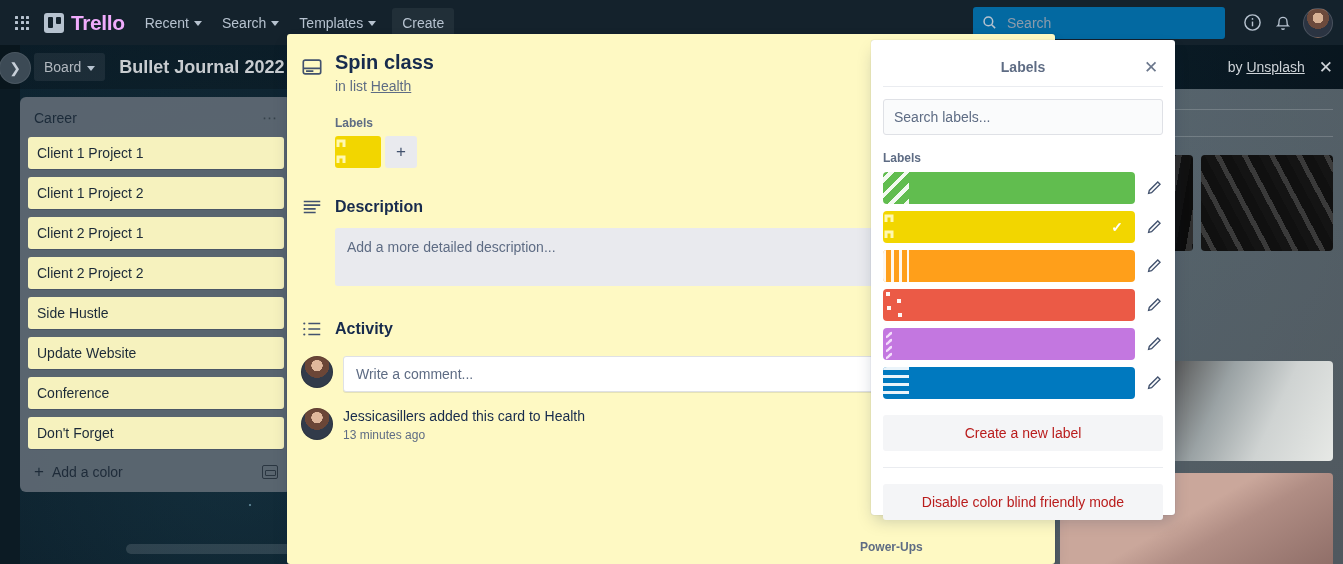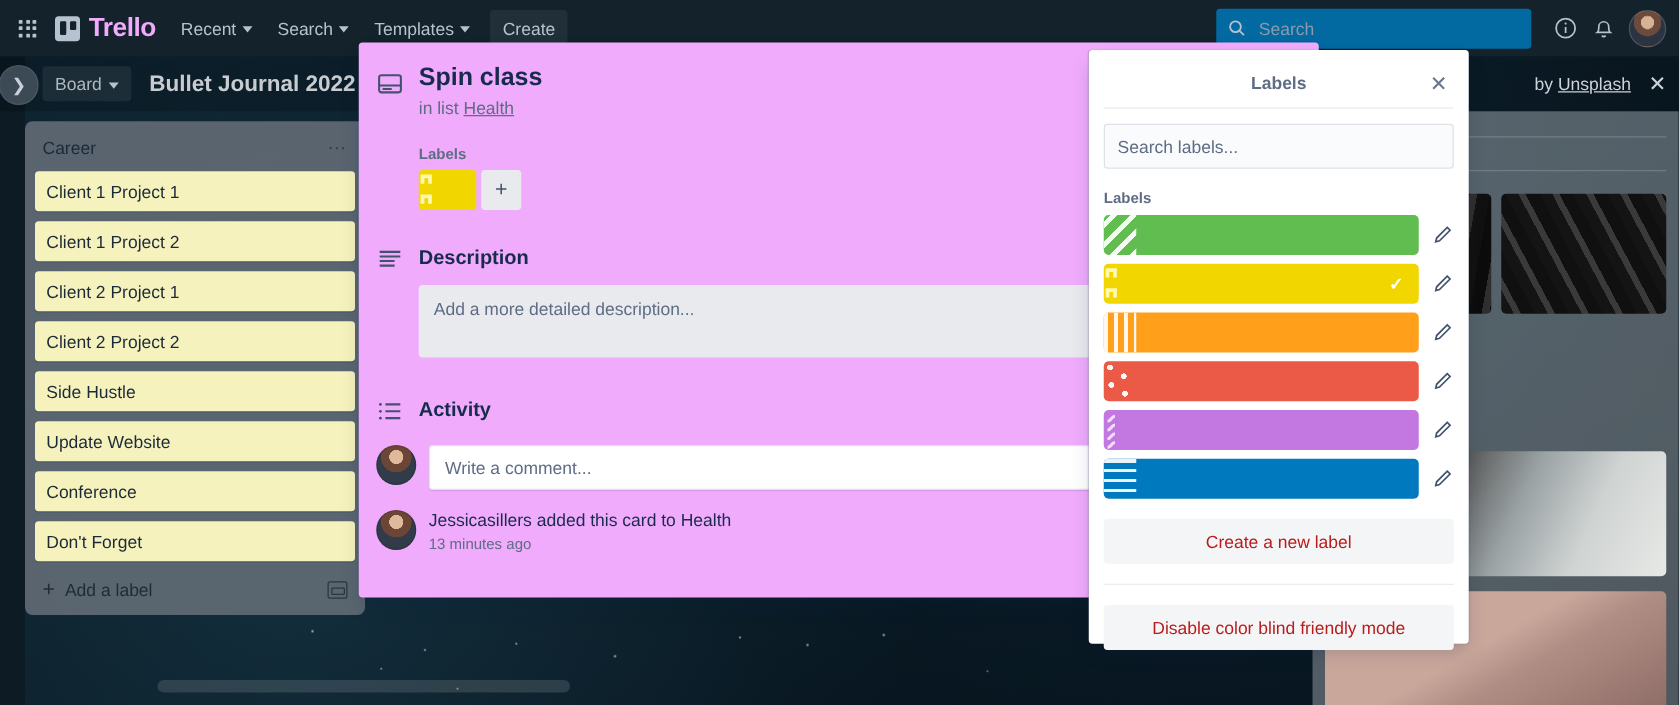--- a/index.html
+++ b/index.html
@@ -123,22 +123,22 @@
   .ph-row{display:flex; gap:8px; padding:0 10px; margin-top:13px;}
   .ph{height:96px; border-radius:4px; flex:1;}
   .ph.a{background:repeating-linear-gradient(100deg,#0c0c0c 0 10px,#2f2f2f 10px 16px,#111 16px 26px);}
   .ph.b{background:repeating-linear-gradient(62deg,#141414 0 9px,#3a3a3a 9px 14px,#101010 14px 24px);}
   .ph.c{background:linear-gradient(115deg,#2f3a3f 0 30%,#555 35%,#9aa2a4 55%,#cfd3d2 75%,#e7e9e6 100%);}
   .ph.d{background:linear-gradient(150deg,#caa79b 0 45%,#b08d84 60%,#8d6c66 100%);}
   .ph.wide{height:100px;}
 
   
   .modal{
-    position:absolute; left:287px; top:34px; width:768px; height:444px;
-    background:#f0abfc; border-radius:3px; z-index:50; overflow:hidden;
+    position:absolute; left:287px; top:34px; width:768px; height:530px;
+    background:#fef9c3; border-radius:3px; z-index:50; overflow:hidden;
     box-shadow:0 8px 16px -4px rgba(9,30,66,.25), 0 0 0 1px rgba(9,30,66,.08);
   }
   .modal-inner{padding:16px 24px 0 14px; height:100%;}
   .card-title-row{display:flex; gap:12px; align-items:flex-start;}
   .ic-card{width:22px;height:22px;flex:none;margin-top:6px;}
   .card-title{font-size:20px; font-weight:600; color:#172b4d; line-height:1.2;}
   .card-sub{font-size:14px; color:#5e6c84; margin-top:4px;}
   .card-sub a{color:#5e6c84;}
   .sec{margin-left:34px;}
   .sec-lbl{font-size:12px; font-weight:700; color:#5e6c84; margin-top:22px;}
@@ -312,21 +312,21 @@
   <div class="card-row">Client 1 Project 2</div>
   <div class="card-row">Client 2 Project 1</div>
   <div class="card-row">Client 2 Project 2</div>
   <div class="card-row">Side Hustle</div>
   <div class="card-row">Update Website</div>
   <div class="card-row">Conference</div>
   <div class="card-row">Don't Forget</div>
   <div class="add-card">
     <span class="l">
       <span class="plus">+</span>
-      <span>Add a label</span>
+      <span>Add a color</span>
     </span>
     <span class="tmpl-ic"></span>
   </div>
 </div>
 <div class="hscroll"></div>
 
 <div class="photo-panel">
   <div class="divider" style="margin-top:20px;"></div>
   <div class="divider" style="margin-top:26px;"></div>
   <div class="ph-row" style="margin-top:18px;">

